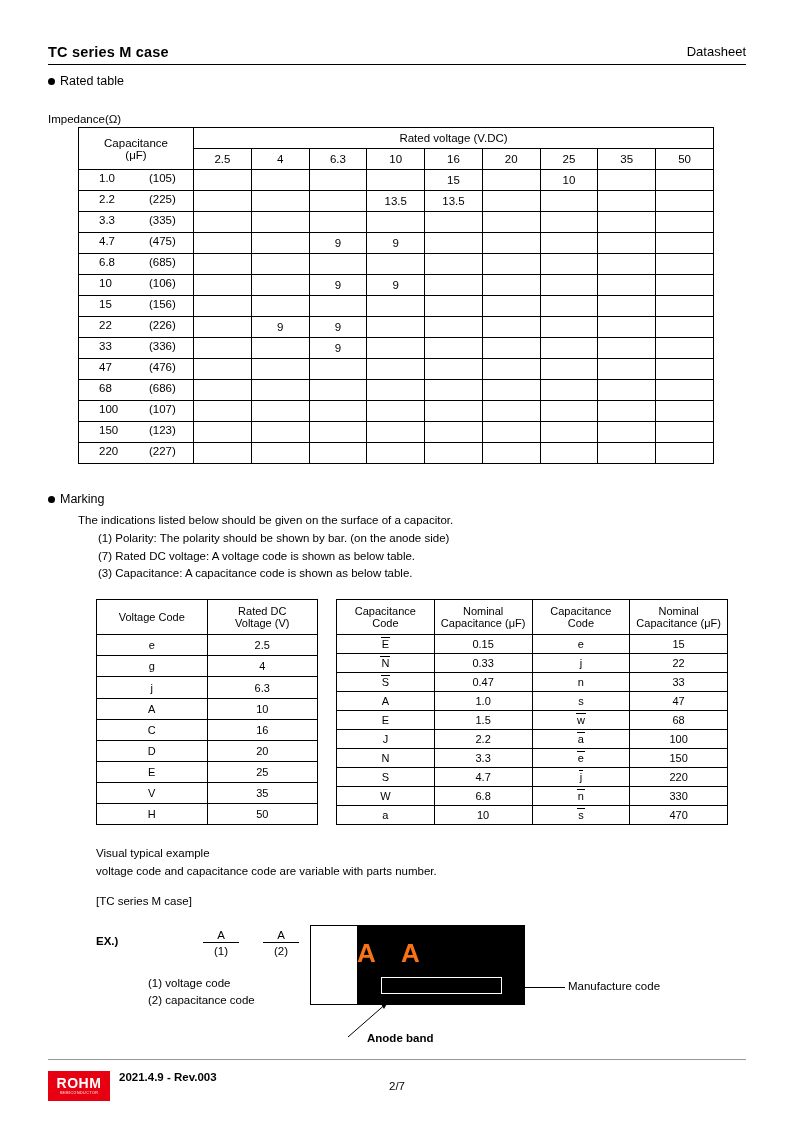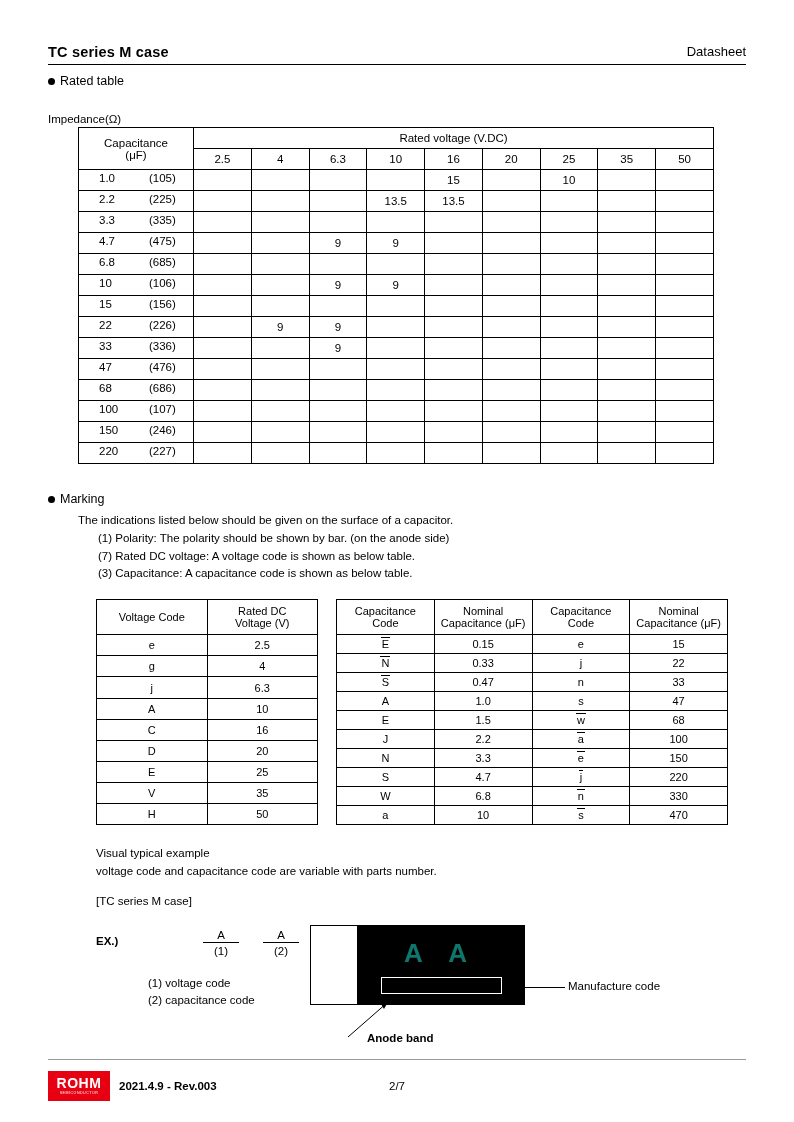--- a/index.html
+++ b/index.html
@@ -193,22 +193,22 @@
     top: 0;
     right: 0;
     bottom: 0;
     background: #000;
   }
   .chip-letters {
     position: absolute;
     top: 12px;
     left: 0;
     right: 0;
-    text-align: center;
-    color: #0f766e;
+    text-align: left;
+    color: #f97316;
     font-size: 26px;
     font-weight: bold;
     letter-spacing: 10px;
   }
   .chip-bar {
     position: absolute;
     left: 24px;
     right: 22px;
     bottom: 10px;
     height: 15px;
@@ -247,21 +247,21 @@
     color: #000;
   }
   .footer-page {
     position: absolute;
     left: 0; right: 0;
     text-align: center;
     font-size: 11.5px;
   }
   .footer-right {
     display: flex;
-    align-items: center;
+    align-items: flex-start;
     gap: 9px;
   }
   .rohm-logo {
     background: #e60012;
     color: #fff;
     width: 62px;
     height: 30px;
     display: flex;
     flex-direction: column;
     align-items: center;
@@ -498,21 +498,21 @@
           <td></td>
           <td></td>
           <td></td>
           <td></td>
           <td></td>
           <td></td>
         </tr>
         <tr>
           <td class="cap-cell">
             <span class="v">150</span>
-            <span class="c">(246)</span>
+            <span class="c">(123)</span>
           </td>
           <td></td>
           <td></td>
           <td></td>
           <td></td>
           <td></td>
           <td></td>
           <td></td>
           <td></td>
           <td></td>

